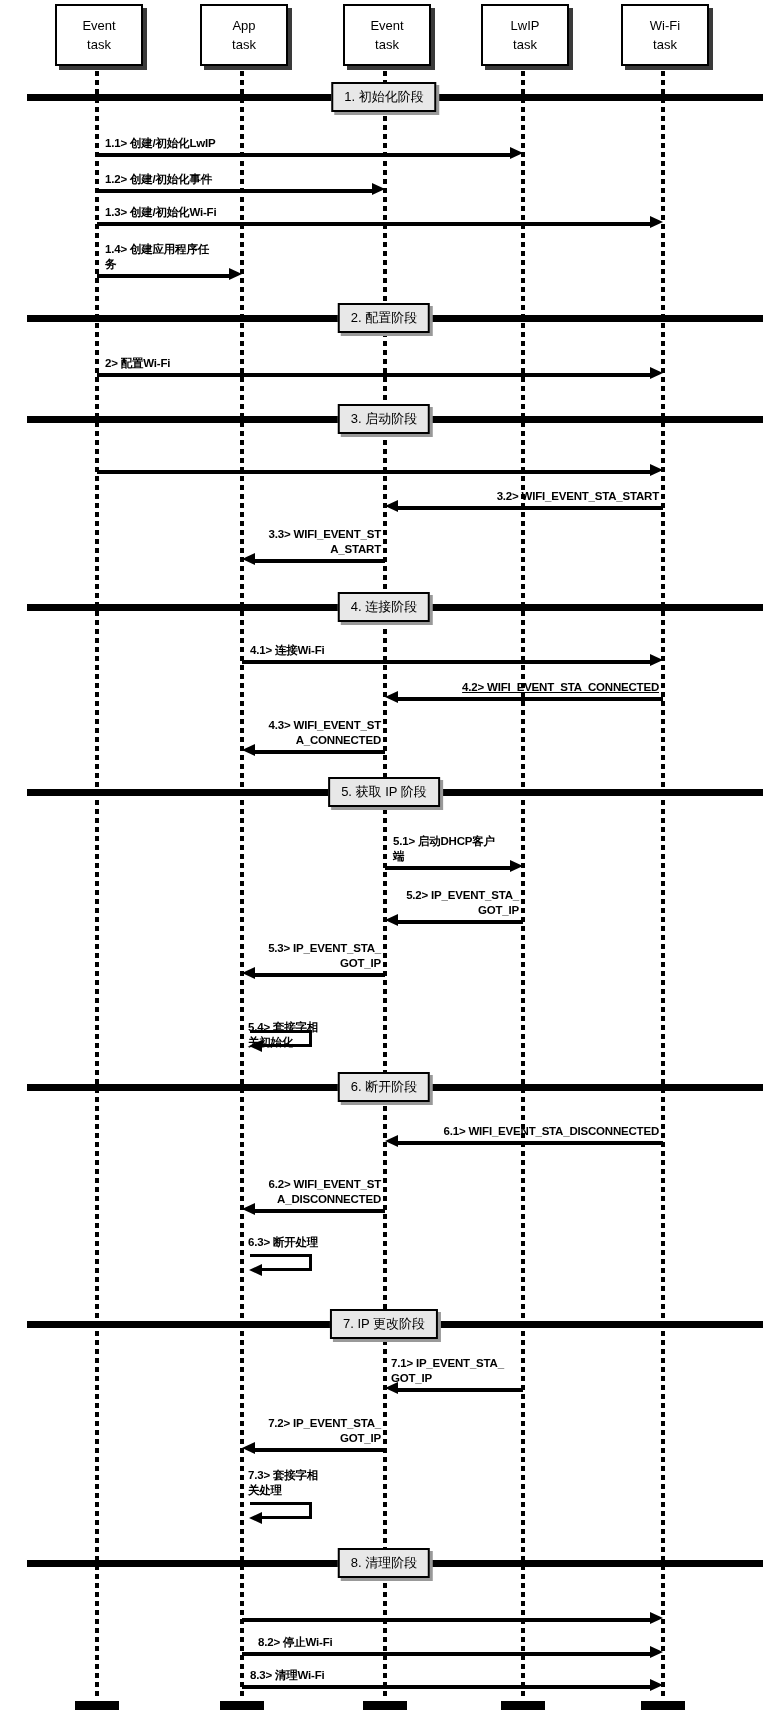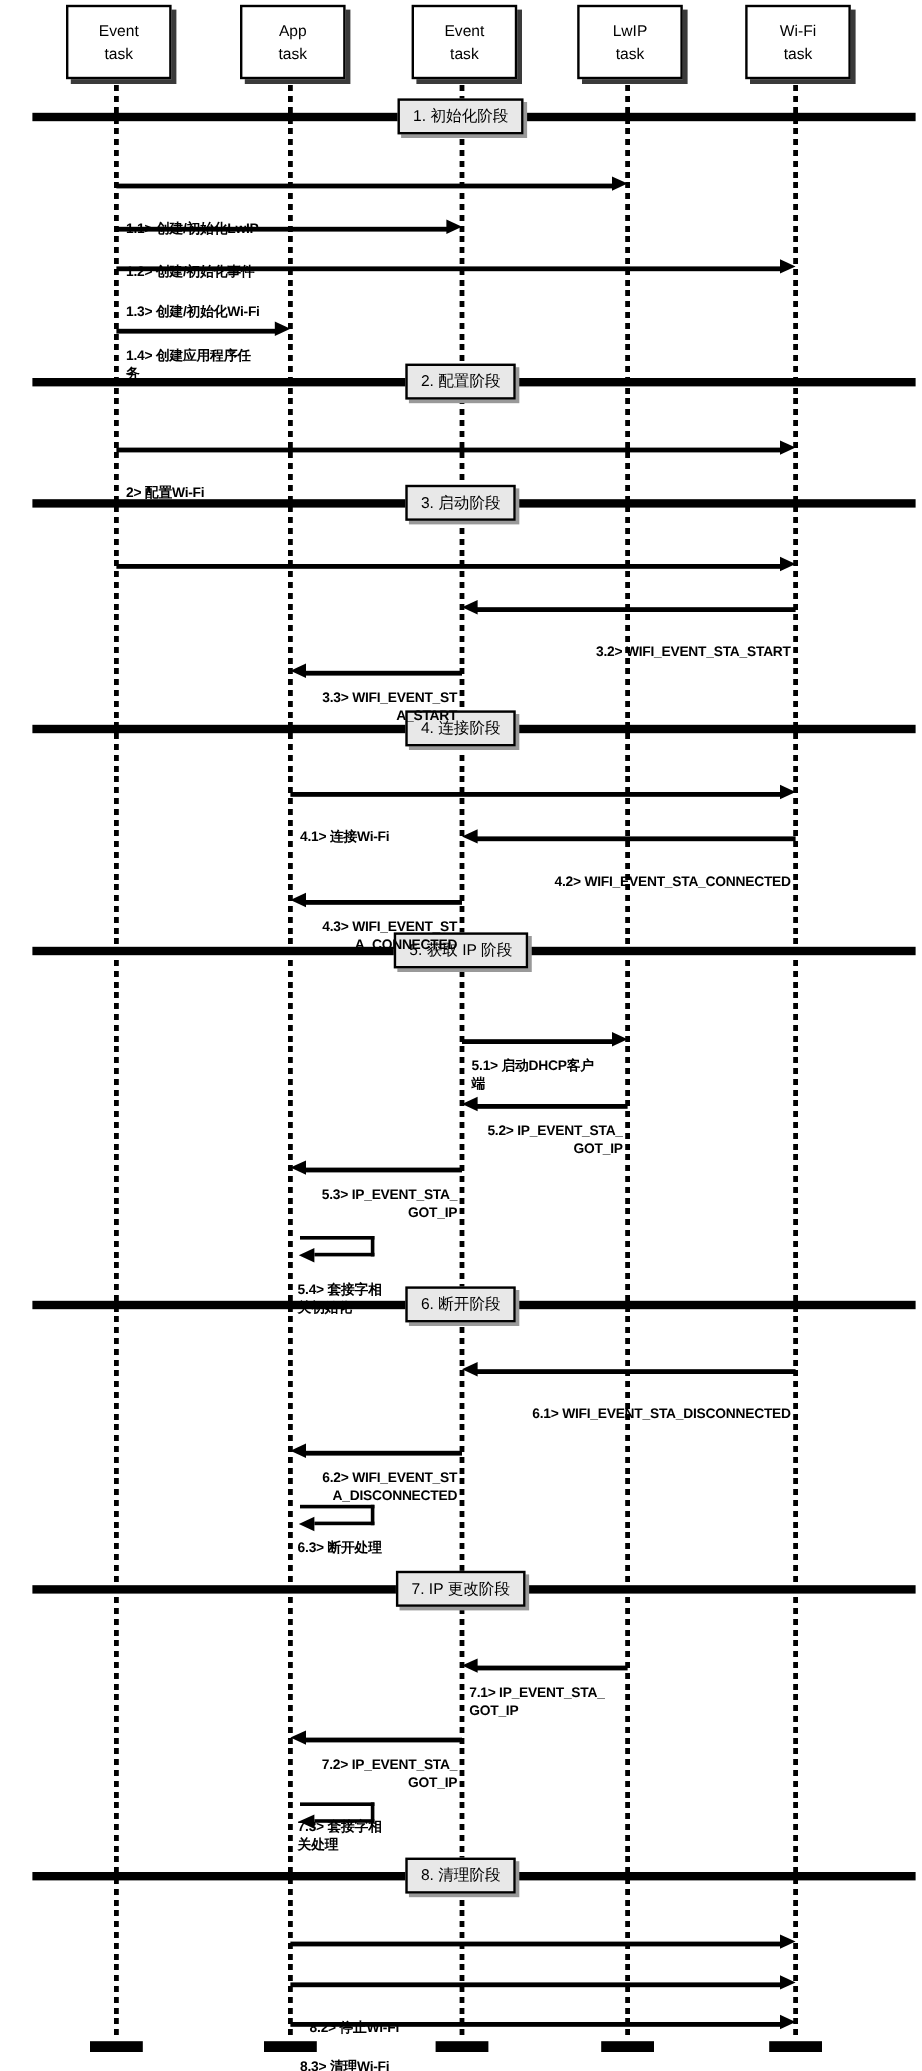--- a/index.html
+++ b/index.html
@@ -61,21 +61,20 @@
     border-right: 13px solid #000;
   }
   .msg-label {
     position: absolute;
     font-size: 11.5px;
     font-weight: bold;
     line-height: 15px;
     letter-spacing: -0.2px;
     white-space: nowrap;
     z-index: 5;
-    margin-top: 48px;
   }
 </style>
 </head>
 <body>
 
 <div id="stage">
     <div class="lifeline" style="left: 95px; top: 62px; height: 1638px;"></div>
     <div class="endcap" style="left: 75px; top: 1701px;"></div>
     <div class="lifeline" style="left: 240px; top: 62px; height: 1638px;"></div>
     <div class="endcap" style="left: 220px; top: 1701px;"></div>
@@ -140,21 +139,21 @@
       <div>3.3&gt; WIFI_EVENT_ST</div>
       <div>A_START</div>
     </div>
     <div class="hline" style="left: 242px; top: 660px; width: 409px;"></div>
     <div class="ahead-right" style="left: 650px; top: 654px;"></div>
     <div class="msg-label" style="left: 250px; top: 643px; width: 405px; text-align: left;">
       <div>4.1&gt; 连接Wi-Fi</div>
     </div>
     <div class="hline" style="left: 397px; top: 697px; width: 266px;"></div>
     <div class="ahead-left" style="left: 385px; top: 691px;"></div>
-    <div class="msg-label" style="left: 391px; top: 680px; width: 268px; text-align: right;">
+    <div class="msg-label" style="left: 391px; top: 680px; width: 268px; text-align: right; text-decoration: underline;">
       <div>4.2&gt; WIFI_EVENT_STA_CONNECTED</div>
     </div>
     <div class="hline" style="left: 254px; top: 750px; width: 131px;"></div>
     <div class="ahead-left" style="left: 242px; top: 744px;"></div>
     <div class="msg-label" style="left: 248px; top: 718px; width: 133px; text-align: right;">
       <div>4.3&gt; WIFI_EVENT_ST</div>
       <div>A_CONNECTED</div>
     </div>
     <div class="hline" style="left: 385px; top: 866px; width: 126px;"></div>
     <div class="ahead-right" style="left: 510px; top: 860px;"></div>

